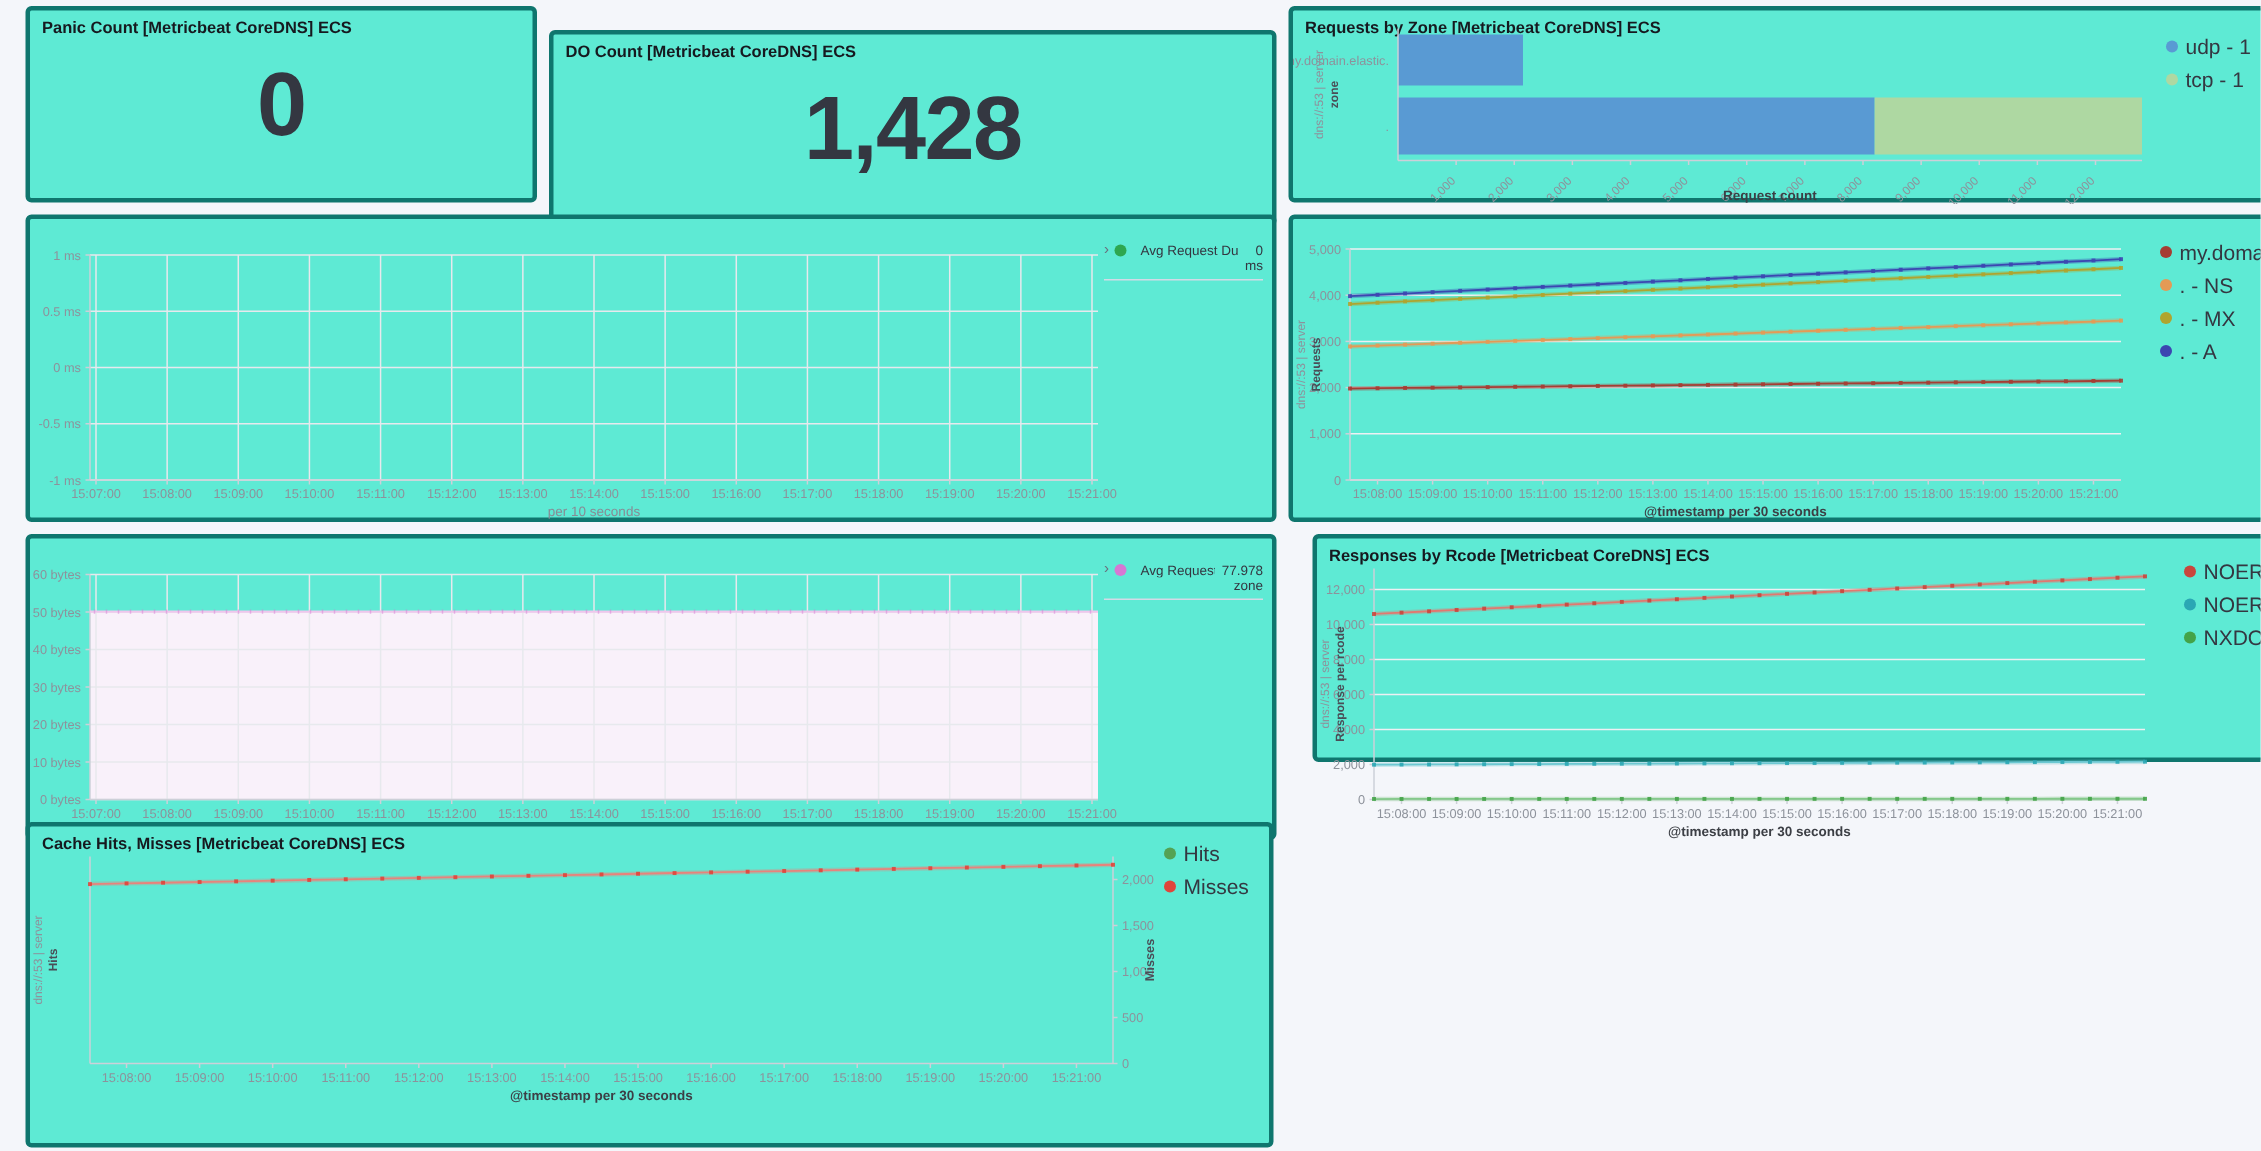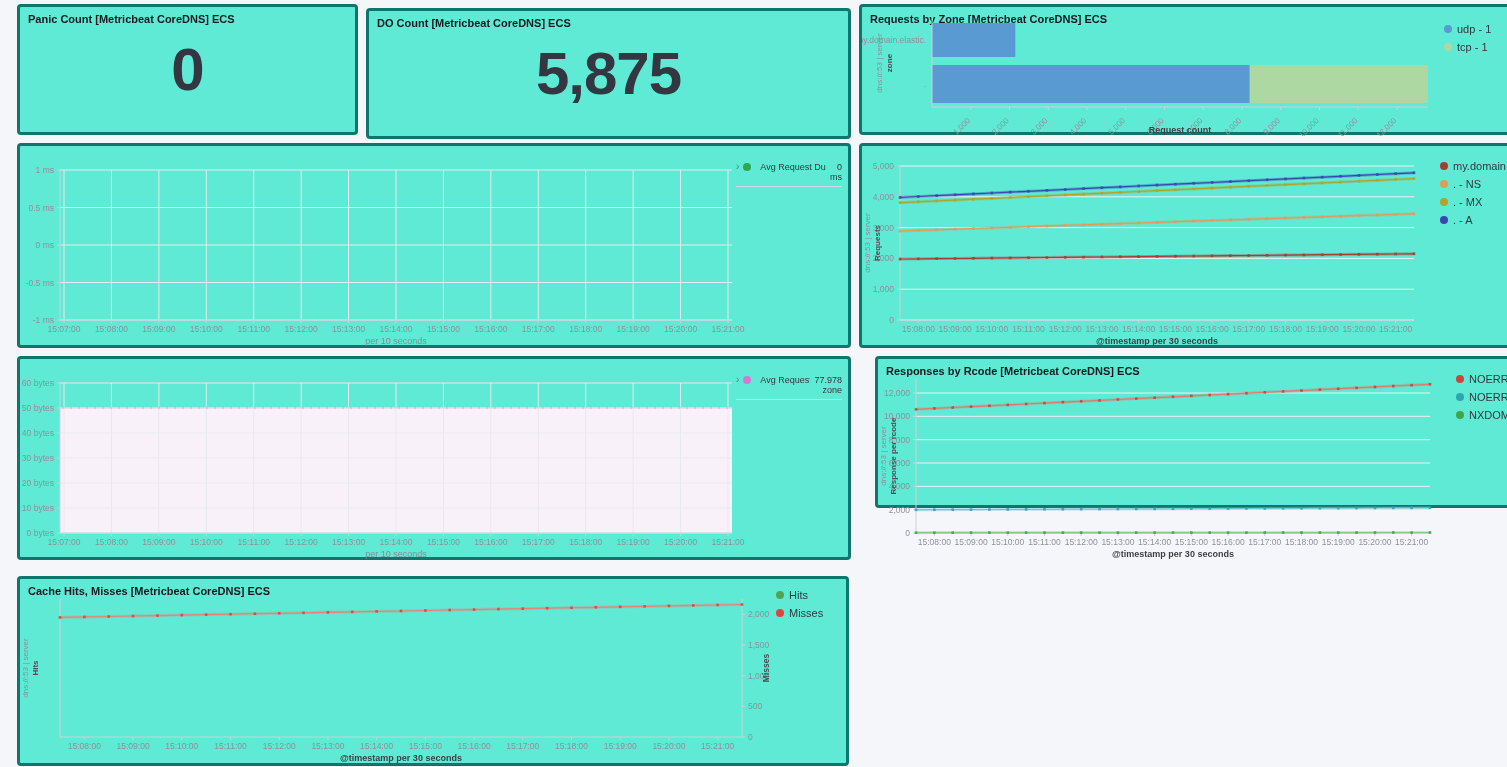--- a/index.html
+++ b/index.html
@@ -16,44 +16,44 @@
   }
   .ptitle{
     position:absolute;top:6px;left:8px;right:8px;
     font-size:11px;font-weight:bold;color:#16191f;white-space:nowrap;overflow:hidden;
   }
   .bignum{
     position:absolute;inset:0;display:flex;align-items:center;justify-content:center;
     font-size:60px;font-weight:bold;color:#343741;letter-spacing:-1px;
   }
   .chart{position:absolute;inset:0;}
-  .legend{position:absolute;font-size:11px;color:#343741;}
+  .legend{position:absolute;font-size:14px;color:#343741;}
   .lrow{display:flex;align-items:center;margin-bottom:6px;white-space:nowrap;cursor:pointer;}
   .dot{width:8px;height:8px;border-radius:50%;display:inline-block;margin-right:5px;flex:0 0 auto;}
   .ts-legend{
     position:absolute;display:flex;align-items:flex-start;gap:4px;
     border-bottom:1px solid #d3dae6;padding-bottom:4px;font-size:9px;color:#343741;
   }
   .ts-legend .chev{color:#69707d;font-size:10px;line-height:9px;cursor:pointer;}
   .ts-legend .dot{margin-top:1px;}
   .ts-legend .llabel{white-space:nowrap;overflow:hidden;}
   .ts-legend .lval{margin-left:auto;text-align:right;display:flex;flex-direction:column;line-height:10px;}
   svg text{font-family:"Liberation Sans", sans-serif;}
 </style>
 </head>
 <body>
 
 <div class="panel" style="left:4px;top:4px;width:341px;height:131px">
   <div class="ptitle">Panic Count [Metricbeat CoreDNS] ECS</div>
   <div class="bignum">0</div>
 </div>
 
-<div class="panel" style="left:353px;top:8px;width:485px;height:131px">
+<div class="panel" style="left:353px;top:20px;width:485px;height:131px">
   <div class="ptitle">DO Count [Metricbeat CoreDNS] ECS</div>
-  <div class="bignum">5,875</div>
+  <div class="bignum">1,428</div>
 </div>
 
 <div class="panel" style="left:846px;top:4px;width:657px;height:131px">
   <div class="ptitle">Requests by Zone [Metricbeat CoreDNS] ECS</div>
   <div class="chart"><svg width="655" height="129">
         <rect x="70" y="16" width="83.3125" height="34" fill="#599ad3"></rect>
         <text x="64" y="36" fill="#8d929b" font-size="8.5" text-anchor="end" font-weight="normal">my.domain.elastic.</text>
         <rect x="70" y="58" width="317.75" height="38" fill="#599ad3"></rect>
         <rect x="387.75" y="58" width="178.25" height="38" fill="#aed8a2"></rect>
         <text x="64" y="80" fill="#8d929b" font-size="8.5" text-anchor="end" font-weight="normal">.</text>
@@ -709,21 +709,21 @@
       <span class="dot" style="background-color: rgb(43, 167, 180);"></span>
       <span>NOERROR - my.dom...</span>
     </div>
     <div class="lrow">
       <span class="dot" style="background-color: rgb(68, 163, 72);"></span>
       <span>NXDOMAIN - .</span>
     </div>
   </div>
 </div>
 
-<div class="panel" style="left:4px;top:576px;width:832px;height:190px">
+<div class="panel" style="left:4px;top:548px;width:832px;height:217px">
   <div class="ptitle">Cache Hits, Misses [Metricbeat CoreDNS] ECS</div>
   <div class="chart"><svg width="830" height="188">
         <line x1="40" y1="20" x2="40" y2="158" stroke="#cdd0d8"></line>
         <line x1="40" y1="158" x2="722" y2="158" stroke="#cdd0d8"></line>
         <line x1="722" y1="20" x2="722" y2="158" stroke="#cdd0d8"></line>
         <line x1="64.35714285714286" y1="158" x2="64.35714285714286" y2="161" stroke="#cdd0d8"></line>
         <text x="64.35714285714286" y="170" fill="#8d929b" font-size="8.5" text-anchor="middle" font-weight="normal">15:08:00</text>
         <line x1="113.07142857142857" y1="158" x2="113.07142857142857" y2="161" stroke="#cdd0d8"></line>
         <text x="113.07142857142857" y="170" fill="#8d929b" font-size="8.5" text-anchor="middle" font-weight="normal">15:09:00</text>
         <line x1="161.78571428571428" y1="158" x2="161.78571428571428" y2="161" stroke="#cdd0d8"></line>

